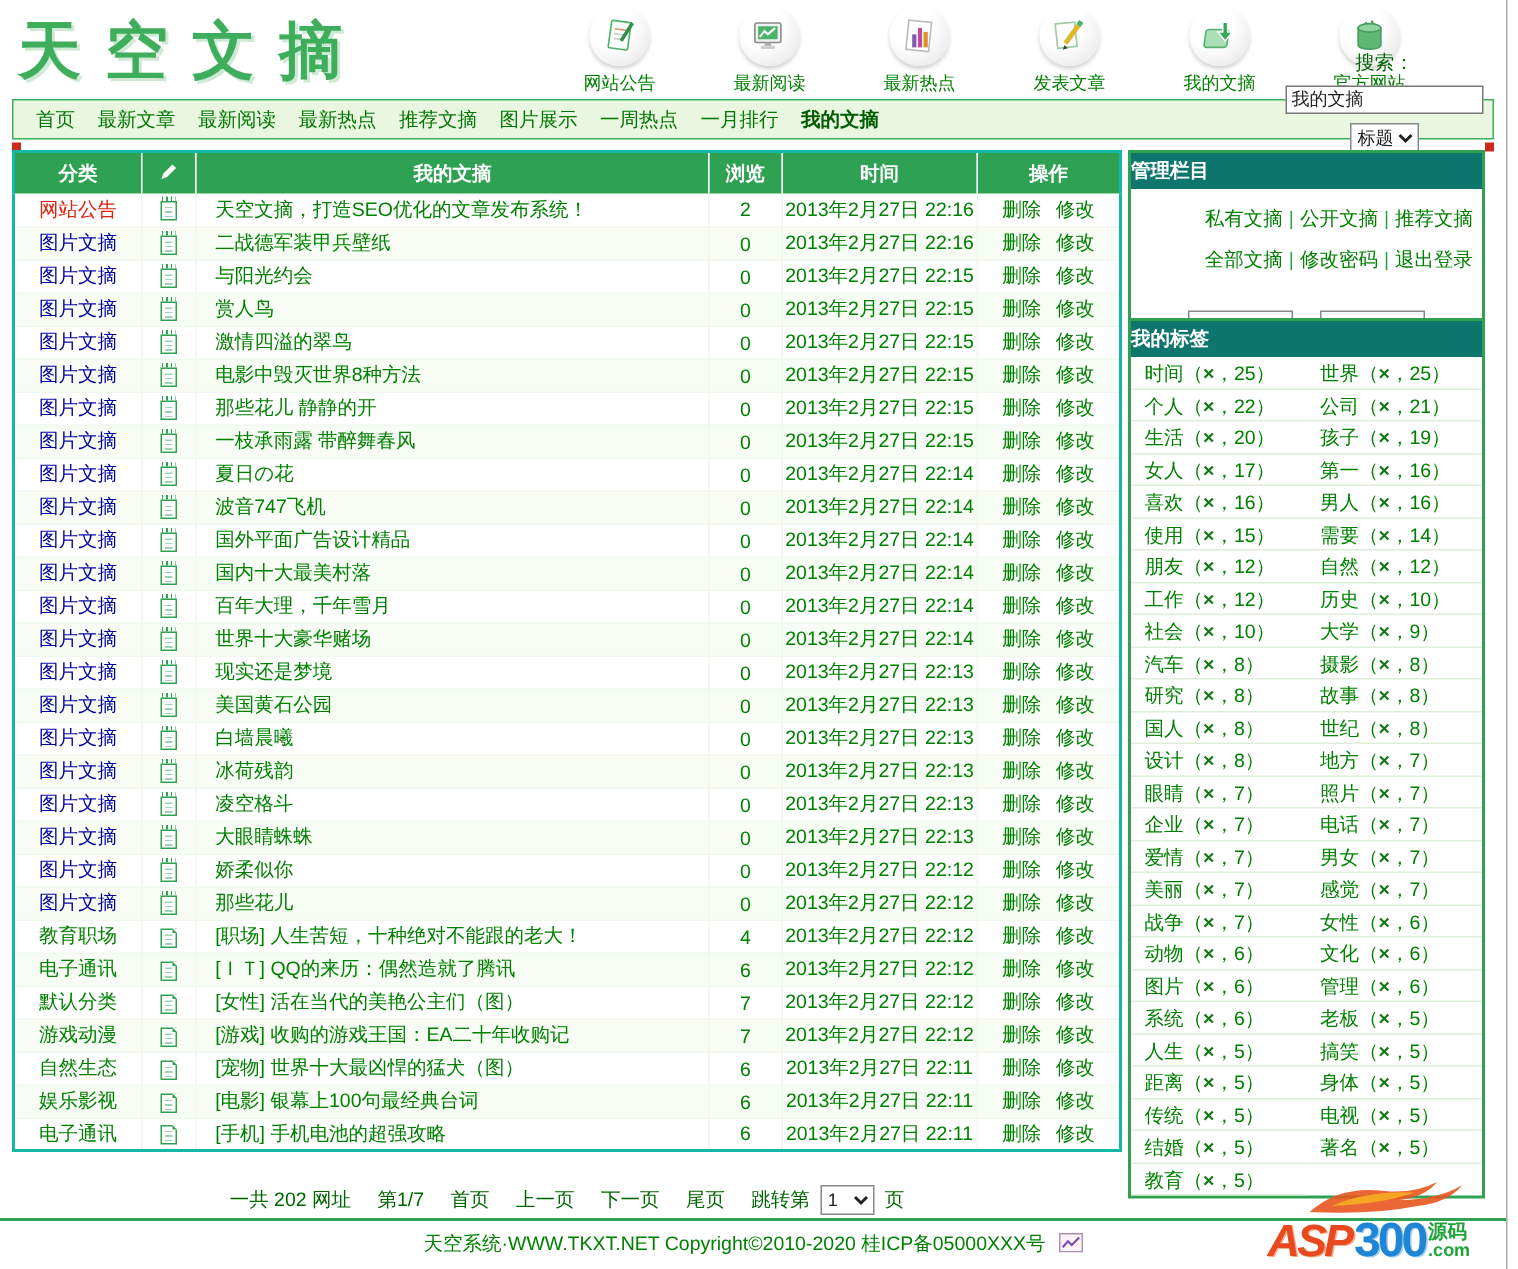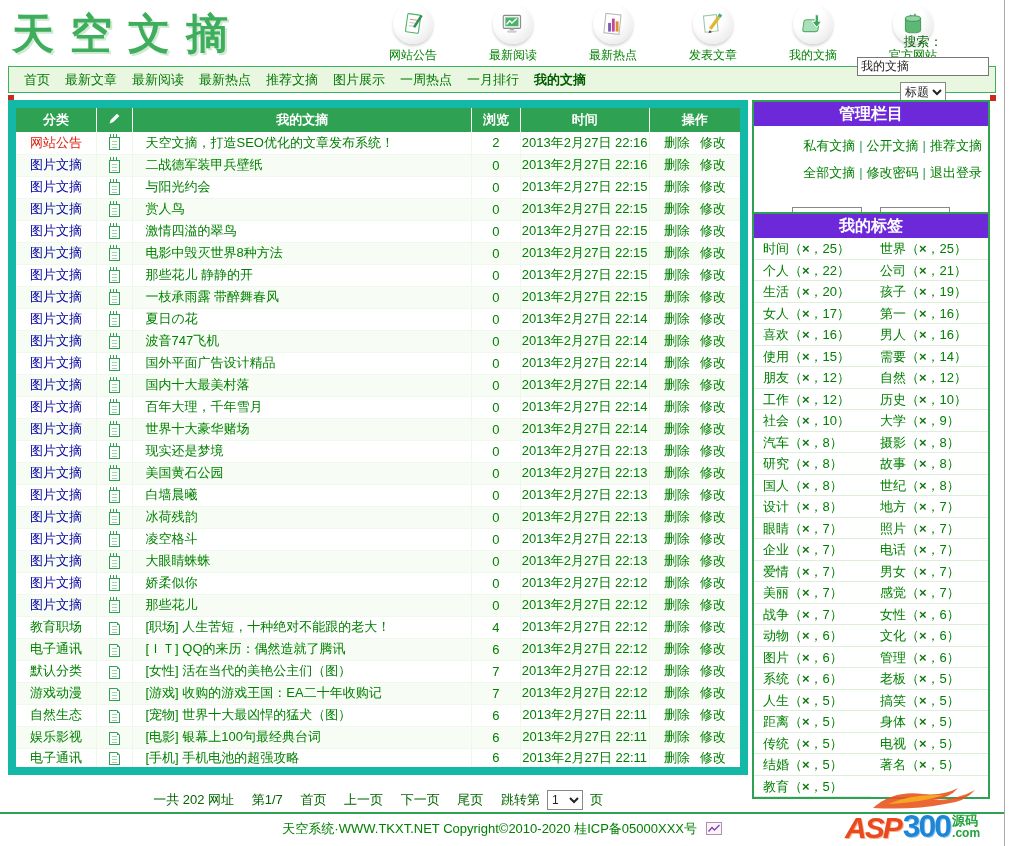--- a/index.html
+++ b/index.html
@@ -30,21 +30,21 @@
   .field-select, .jump-select { height:20px; font-size:12px; border:1px solid #888; background:#fff; color:#222; }
   .search-btn { display:flex; align-items:flex-start; gap:3px; color:#007700; background:none; border:none;
     font-size:13px; cursor:pointer; font-family:Liberation Serif, serif; }
 
   .corner-sq { position:absolute; width:6px; height:6px; background:#cc2a1a; top:95px; }
   .corner-sq.left { left:8px; } .corner-sq.right { left:990px; }
   .win-edge { position:absolute; left:1004px; top:0; width:1px; height:846px; background:#a9a9a9; }
 
   
   .main-table { position:absolute; left:8px; top:100px; width:740px;
-    border:8px solid #14b8a6; border-collapse:collapse; table-layout:fixed; }
+    border:2px solid #14b8a6; border-collapse:collapse; table-layout:fixed; }
   .main-table th { background:#2fa153; color:#fff; font-weight:bold; height:28px;
     border-right:1px solid #fff; font-size:13px; }
   .main-table th:last-child { border-right:none; }
   .main-table td { height:22px; border-right:1px solid #edf7ea; border-bottom:1px solid #eef8ec;
     white-space:nowrap; overflow:hidden; }
   .main-table td:last-child { border-right:none; }
   .main-table tr:nth-child(even) td { background:#f7fdf4; }
   .c-cat { text-align:center; } .c-ico { text-align:center; }
   .c-title { text-align:left; padding-left:12px; }
   .c-views { text-align:center; color:#008000; }
@@ -66,22 +66,22 @@
   
   .pagination { position:absolute; left:8px; top:790px; width:740px; text-align:center;
     color:#006600; }
   .pagination a, .pagination span { color:#006600; margin:0 7px; }
   .jump-select { width:36px; }
 
   
   .side-box { position:absolute; left:752px; width:238px; border:2px solid #2fa153; background:#fff; }
   .manage-box { top:100px; }
   .tags-box { top:212px; }
-  .box-title { background:#6d28d9; color:#fff; font-weight:bold; text-align:center;
-    height:24px; line-height:24px; font-size:16px; }
+  .box-title { background:#0f766e; color:#fff; font-weight:bold; 
+    height:24px; line-height:24px; font-size:13px; }
   .manage-links { padding:7px 2px 2px; text-align:right; line-height:25px; color:#2fa153; }
   .manage-links a { color:#008000; margin:0 4px; }
   .manage-selects { text-align:center; padding:4px 0 9px; }
   .cat-select { font-size:12px; height:36px; border:1px solid #888; margin:16px 7px; background:#fff; }
   .tags-grid { display:grid; grid-template-columns:1fr 1fr; color:#008000; }
   .tag-cell { height:21.5px; line-height:21.5px; padding-left:9px; border-bottom:1px solid #ddefd8;
     white-space:nowrap; overflow:hidden; }
   .tag-x { color:#117711; font-weight:bold; }
 
   

